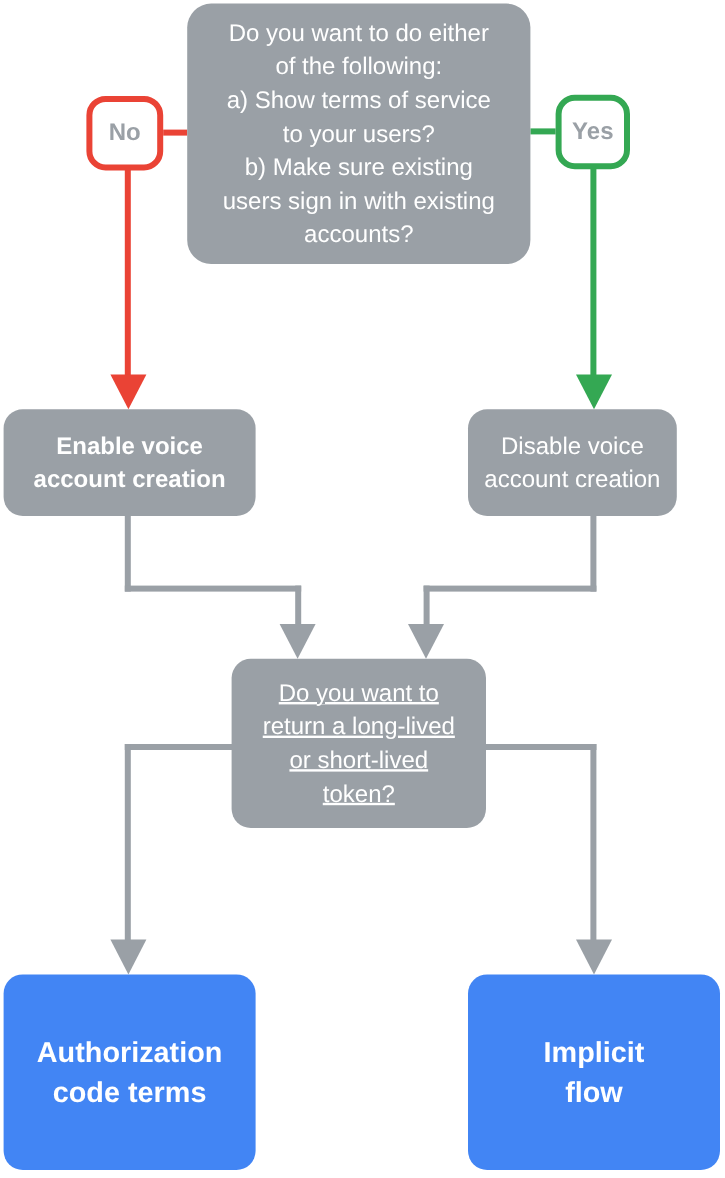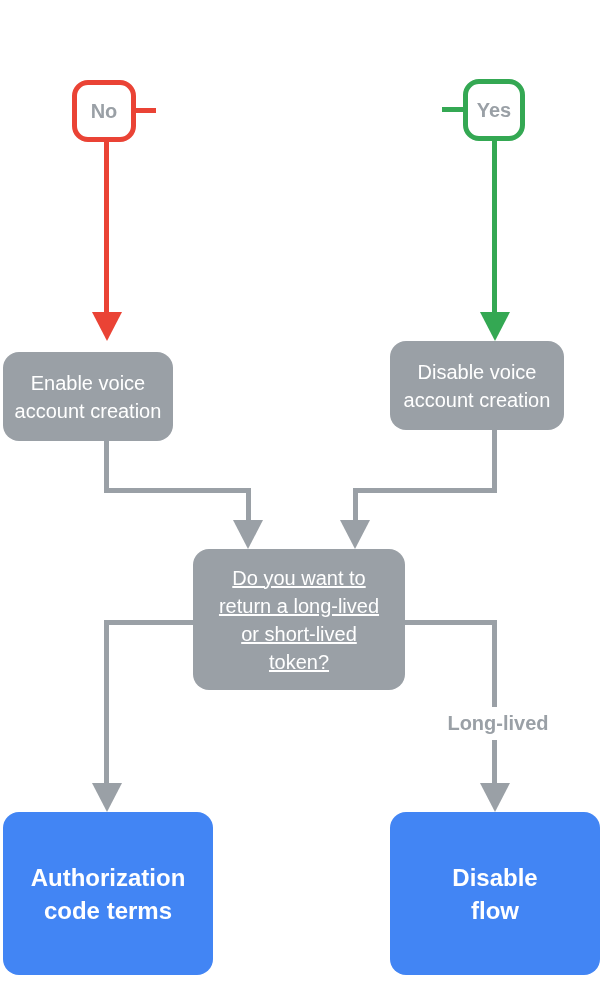--- a/index.html
+++ b/index.html
@@ -86,54 +86,60 @@
   <div class="line" style="left:404px;top:620px;width:93px;height:5px;"></div>
   <div class="line" style="left:492px;top:620px;width:5px;height:165px;"></div>
 
   <div class="arrow red" style="left:92px;top:312px;"></div>
   <div class="arrow green" style="left:480px;top:312px;"></div>
   <div class="arrow" style="left:233px;top:520px;"></div>
   <div class="arrow" style="left:340px;top:520px;"></div>
   <div class="arrow" style="left:92px;top:783px;"></div>
   <div class="arrow" style="left:480px;top:783px;"></div>
 
+  <div class="node big" style="left:156px;top:3px;width:286px;height:217px;">
+    <span>Do you want to do either
+of the following:
+a) Show terms of service
+to your users?
+b) Make sure existing
+users sign in with existing
+accounts?</span>
+  </div>
 
   <div class="badge no" style="left:72px;top:80px;width:64px;height:62px;">
     <span>No</span>
   </div>
 
   <div class="badge yes" style="left:463px;top:79px;width:62px;height:62px;">
     <span>Yes</span>
   </div>
 
-  <div class="node" style="left:3px;top:352px;width:170px;height:89px;">
+  <div class="node" style="left:3px;top:341px;width:210px;height:89px;font-weight:bold;">
     <span>Enable voice
 account creation</span>
   </div>
 
   <div class="node" style="left:390px;top:341px;width:174px;height:89px;">
     <span>Disable voice
 account creation</span>
   </div>
 
   <div class="node" style="left:193px;top:549px;width:212px;height:141px;text-decoration:underline;">
     <span>Do you want to
 return a long-lived
 or short-lived
 token?</span>
   </div>
 
 
-  <div class="pathlabel" style="left:410px;top:707px;width:176px;height:33px;">
-    <span>Long-lived</span>
-  </div>
 
   <div class="node end" style="left:3px;top:812px;width:210px;height:163px;">
     <span>Authorization
 code terms</span>
   </div>
 
   <div class="node end" style="left:390px;top:812px;width:210px;height:163px;">
-    <span>Disable
+    <span>Implicit
 flow</span>
   </div>
 
 </div>
 
 </body></html>

